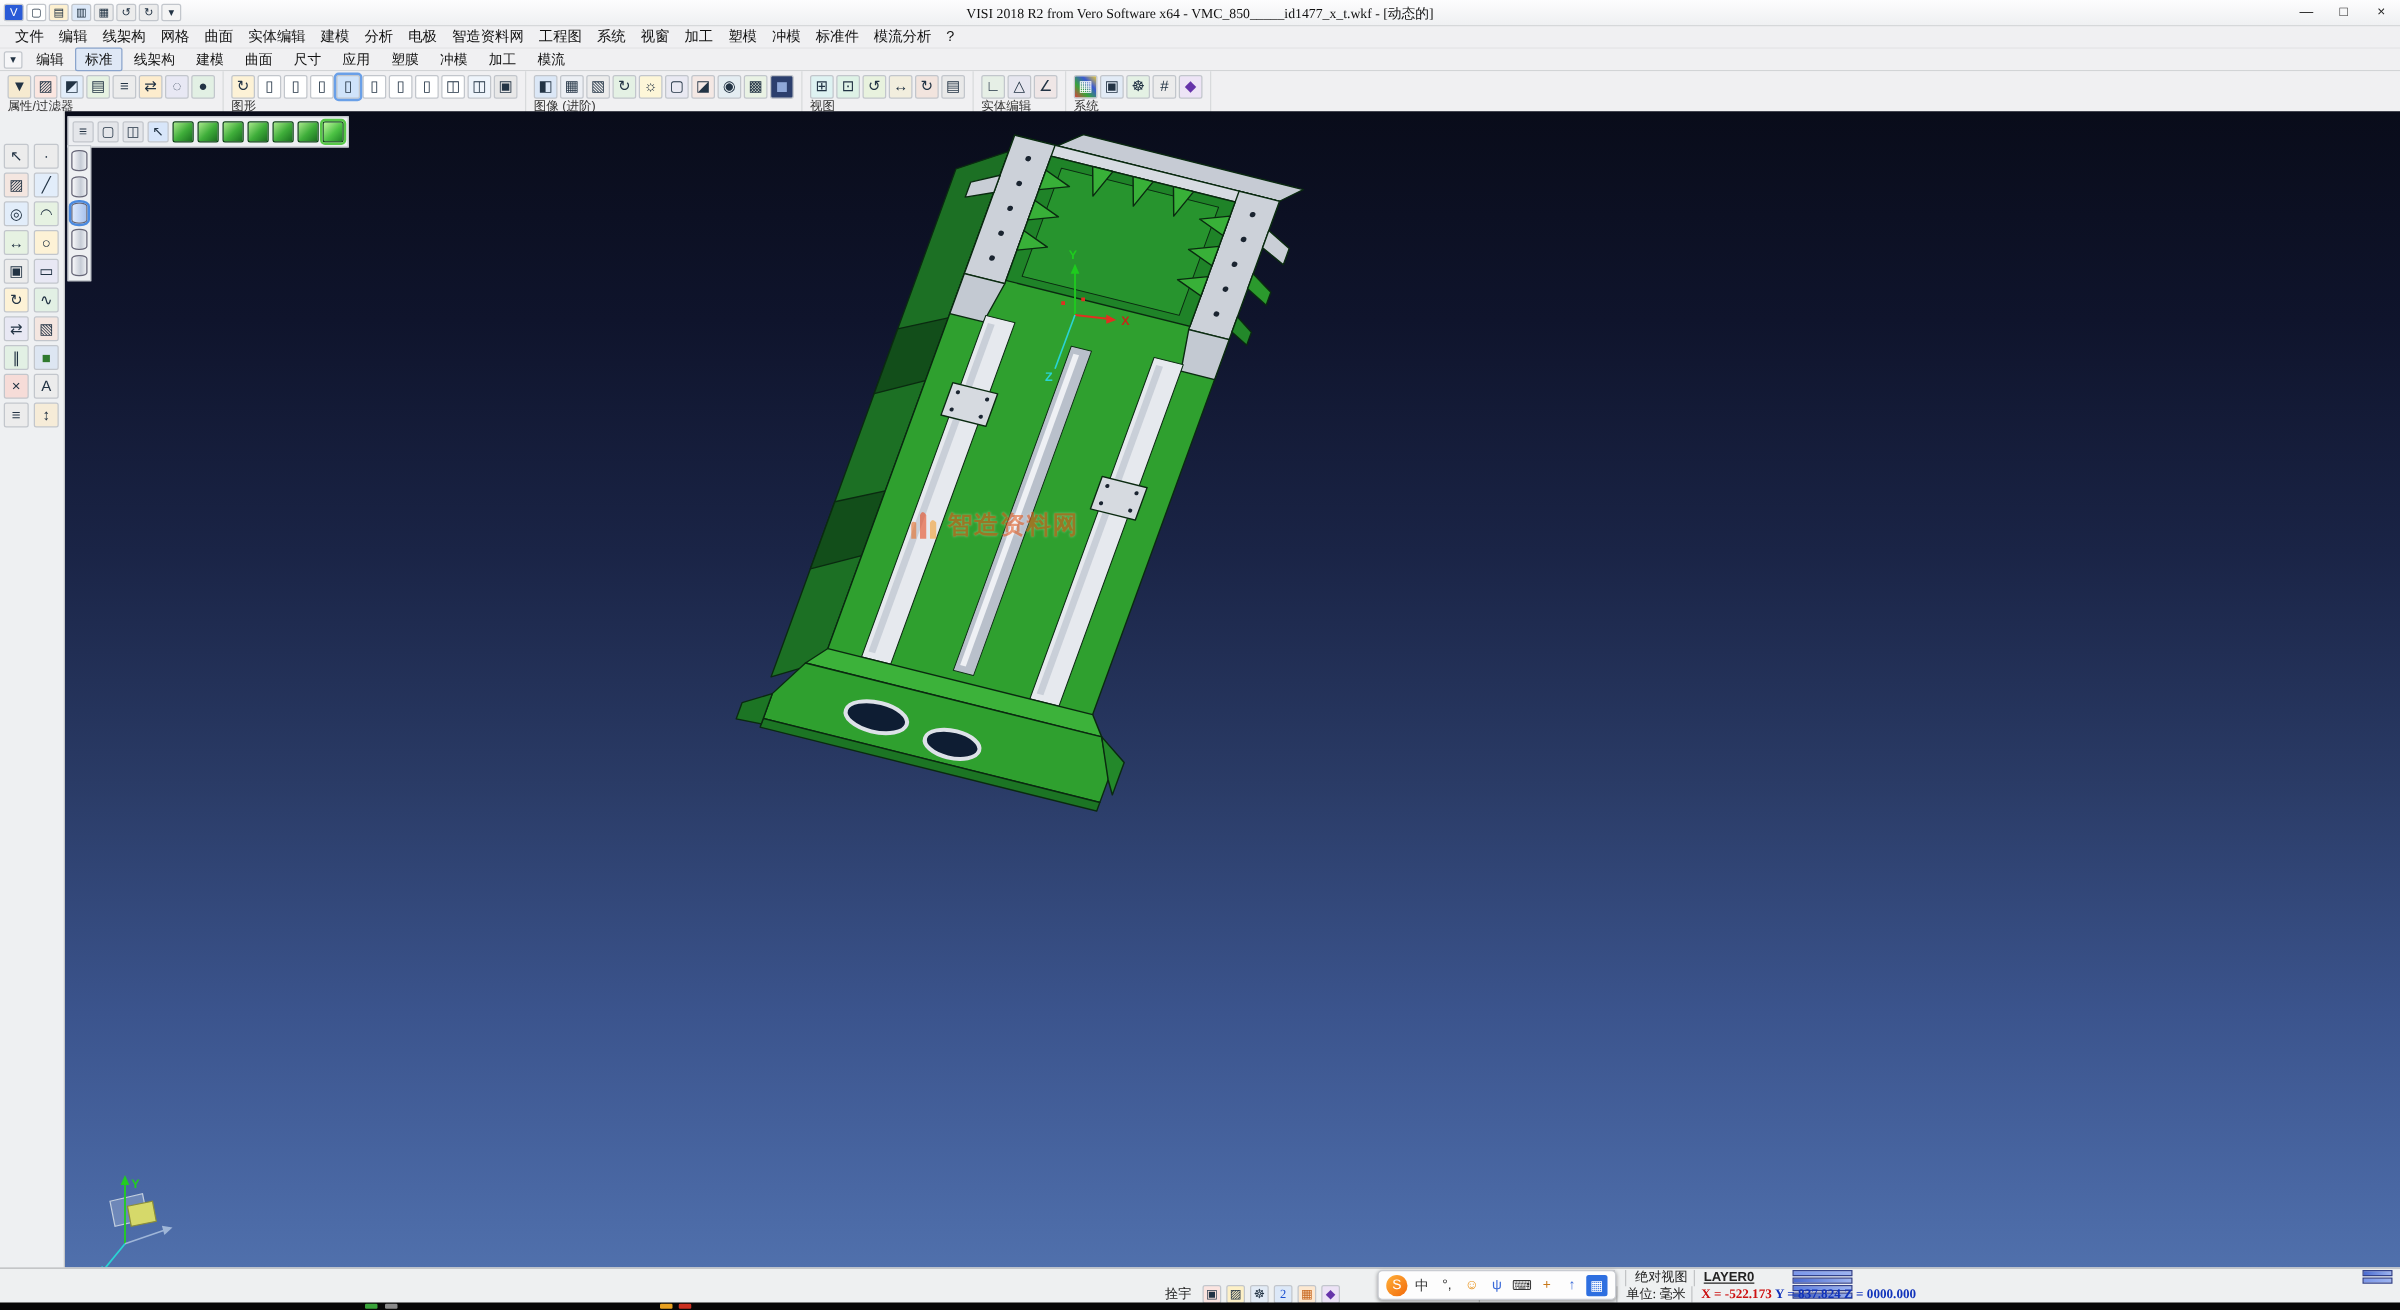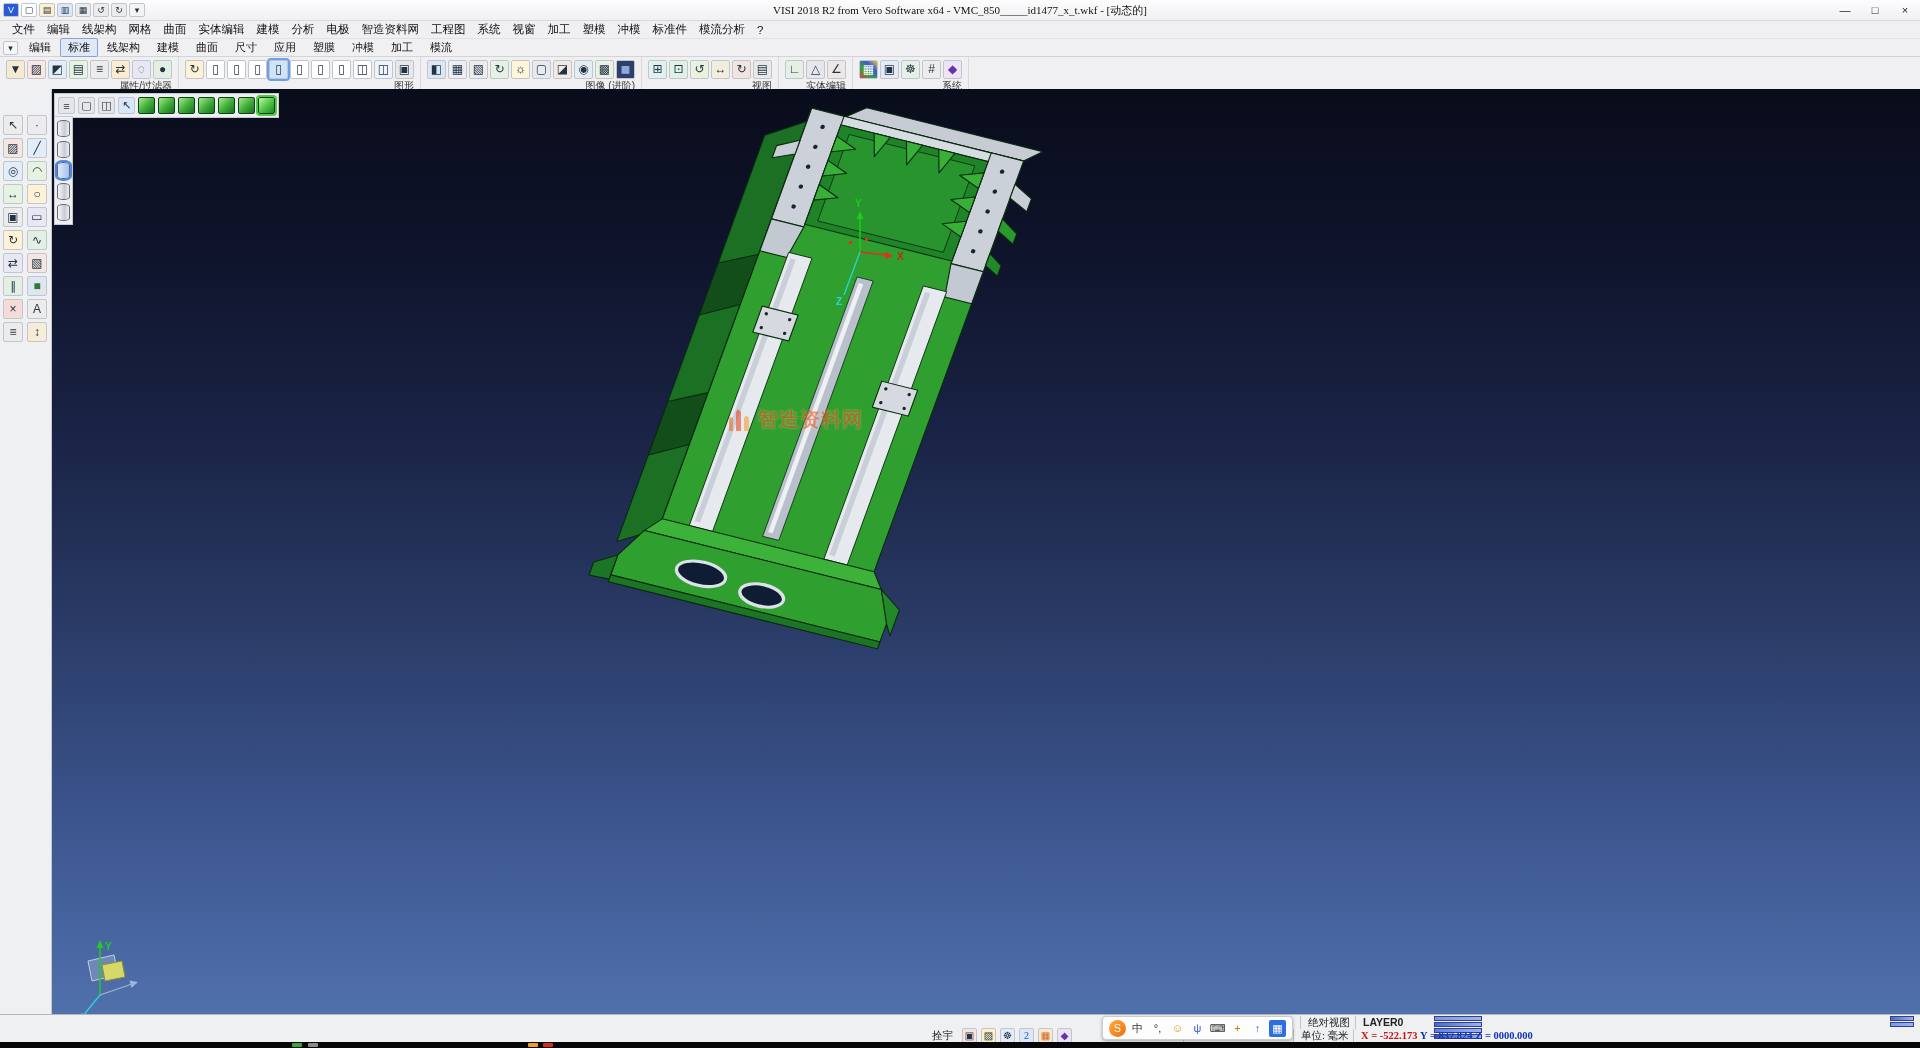--- a/index.html
+++ b/index.html
@@ -25,21 +25,21 @@
   .tabs{display:flex;align-items:center;margin-left:3px;}
   .tab{padding:1px 7px;margin-right:1px;border:1px solid transparent;color:#111;white-space:nowrap;}
   .tab.active{background:#dfe8f6;border:1px solid #8aa4cc;border-radius:2px;}
 
   
   .toolbar{height:35px;display:flex;background:#f0f0f2;border-bottom:1px solid #c6c8ca;}
   .tgroup{display:flex;flex-direction:column;padding:1px 6px 0 6px;border-right:1px solid #d8dadc;}
   .tgroup.spacer{flex:1;border-right:none;}
   .tg-icons{display:flex;gap:2px;align-items:center;height:22px;}
   .tg-icons .icon{width:19px;height:19px;font-size:12px;background:#fff;}
-  .tg-label{text-align:right;font-size:10px;color:#333;height:12px;line-height:11px;white-space:nowrap;}
+  .tg-label{text-align:left;font-size:10px;color:#333;height:12px;line-height:11px;white-space:nowrap;}
   .icon.hl{outline:2px solid #6aa0e8;}
 
   
   .sidebar{position:absolute;top:89px;left:0;width:52px;height:925px;background:#eef0f2;border-right:1px solid #c6c8ca;display:flex;gap:4px;padding:26px 0 0 3px;box-sizing:border-box;}
   .side-col{display:flex;flex-direction:column;gap:3px;}
   .sicon{width:20px;height:20px;font-size:12px;}
 
   
   .viewport{position:absolute;top:89px;left:52px;width:1868px;height:925px;overflow:hidden;
     background:linear-gradient(180deg,#090c1a 0%,#0f142c 18%,#1a2446 38%,#2a3b66 58%,#3b548d 78%,#4967a3 93%,#5070ac 100%);}
@@ -377,21 +377,21 @@
   <div class="statusbar">
 
     <div class="sb sb-rowa hint-panel" style="left:1183px;">
       <span style="display:flex;gap:2px;">
           <div class="icon hint-icon" title="hint-target" style="color: rgb(42, 74, 138);">◉</div>
           <div class="icon hint-icon" title="hint-grid" style="color: rgb(42, 138, 138);">▦</div>
         </span>
       <span>绘制 XY 大视图</span>
     </div>
     <div class="sb sb-rowa sb-sep" style="left:1300px;">绝对视图</div>
-    <div class="sb sb-rowa sb-sep layer-label" style="left:1355px;">LAYER0</div>
+    <div class="sb sb-rowa sb-sep layer-label" style="left:1355px;text-decoration:underline;">LAYER0</div>
     <div class="sb sb-rowa swatches" style="left:1434px;">
       <span class="swatch-grp">
           <span class="swatch" style="background: linear-gradient(90deg, rgb(123, 151, 234), rgb(157, 180, 240));"></span>
           <span class="swatch" style="background: linear-gradient(90deg, rgb(74, 106, 208), rgb(157, 180, 240));"></span>
           <span class="swatch" style="background: linear-gradient(90deg, rgb(93, 126, 224), rgb(157, 180, 240));"></span>
           <span class="swatch" style="background: linear-gradient(90deg, rgb(53, 83, 184), rgb(157, 180, 240));"></span>
         </span>
     </div>
     <div class="sb sb-rowa swatches" style="left:1890px;">
       <span class="swatch-grp" style="grid-template-columns:24px;">

